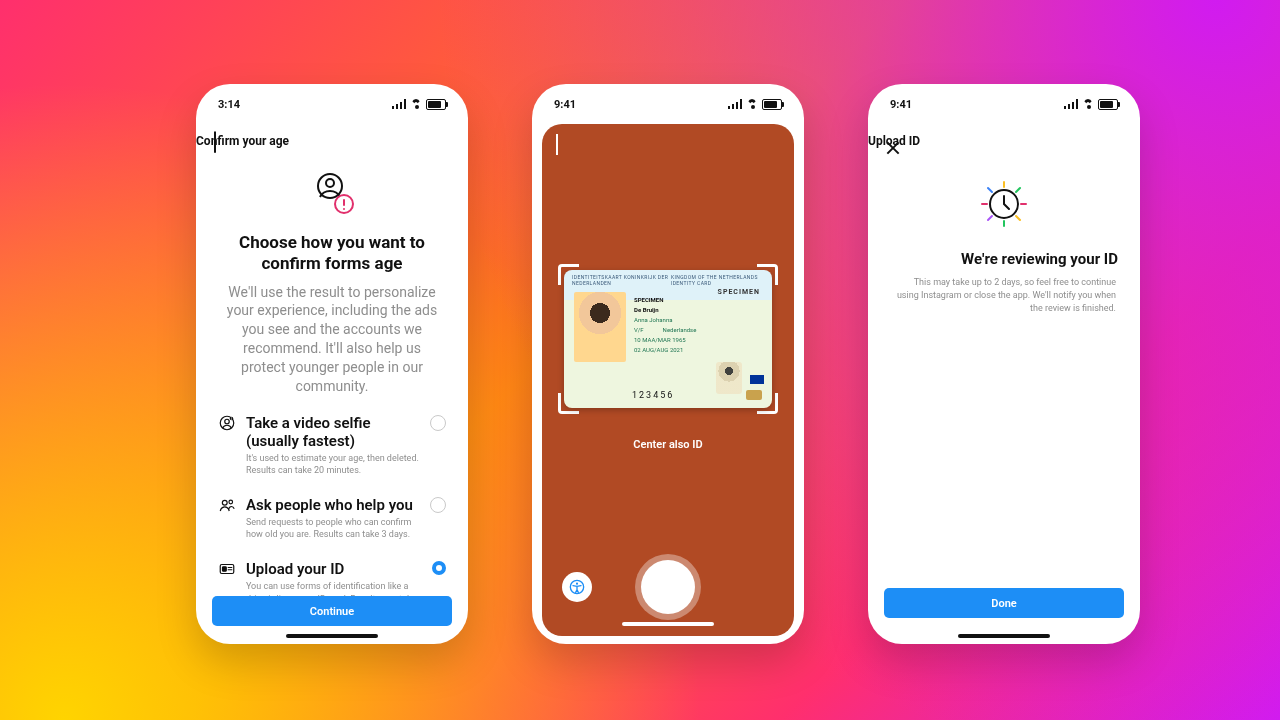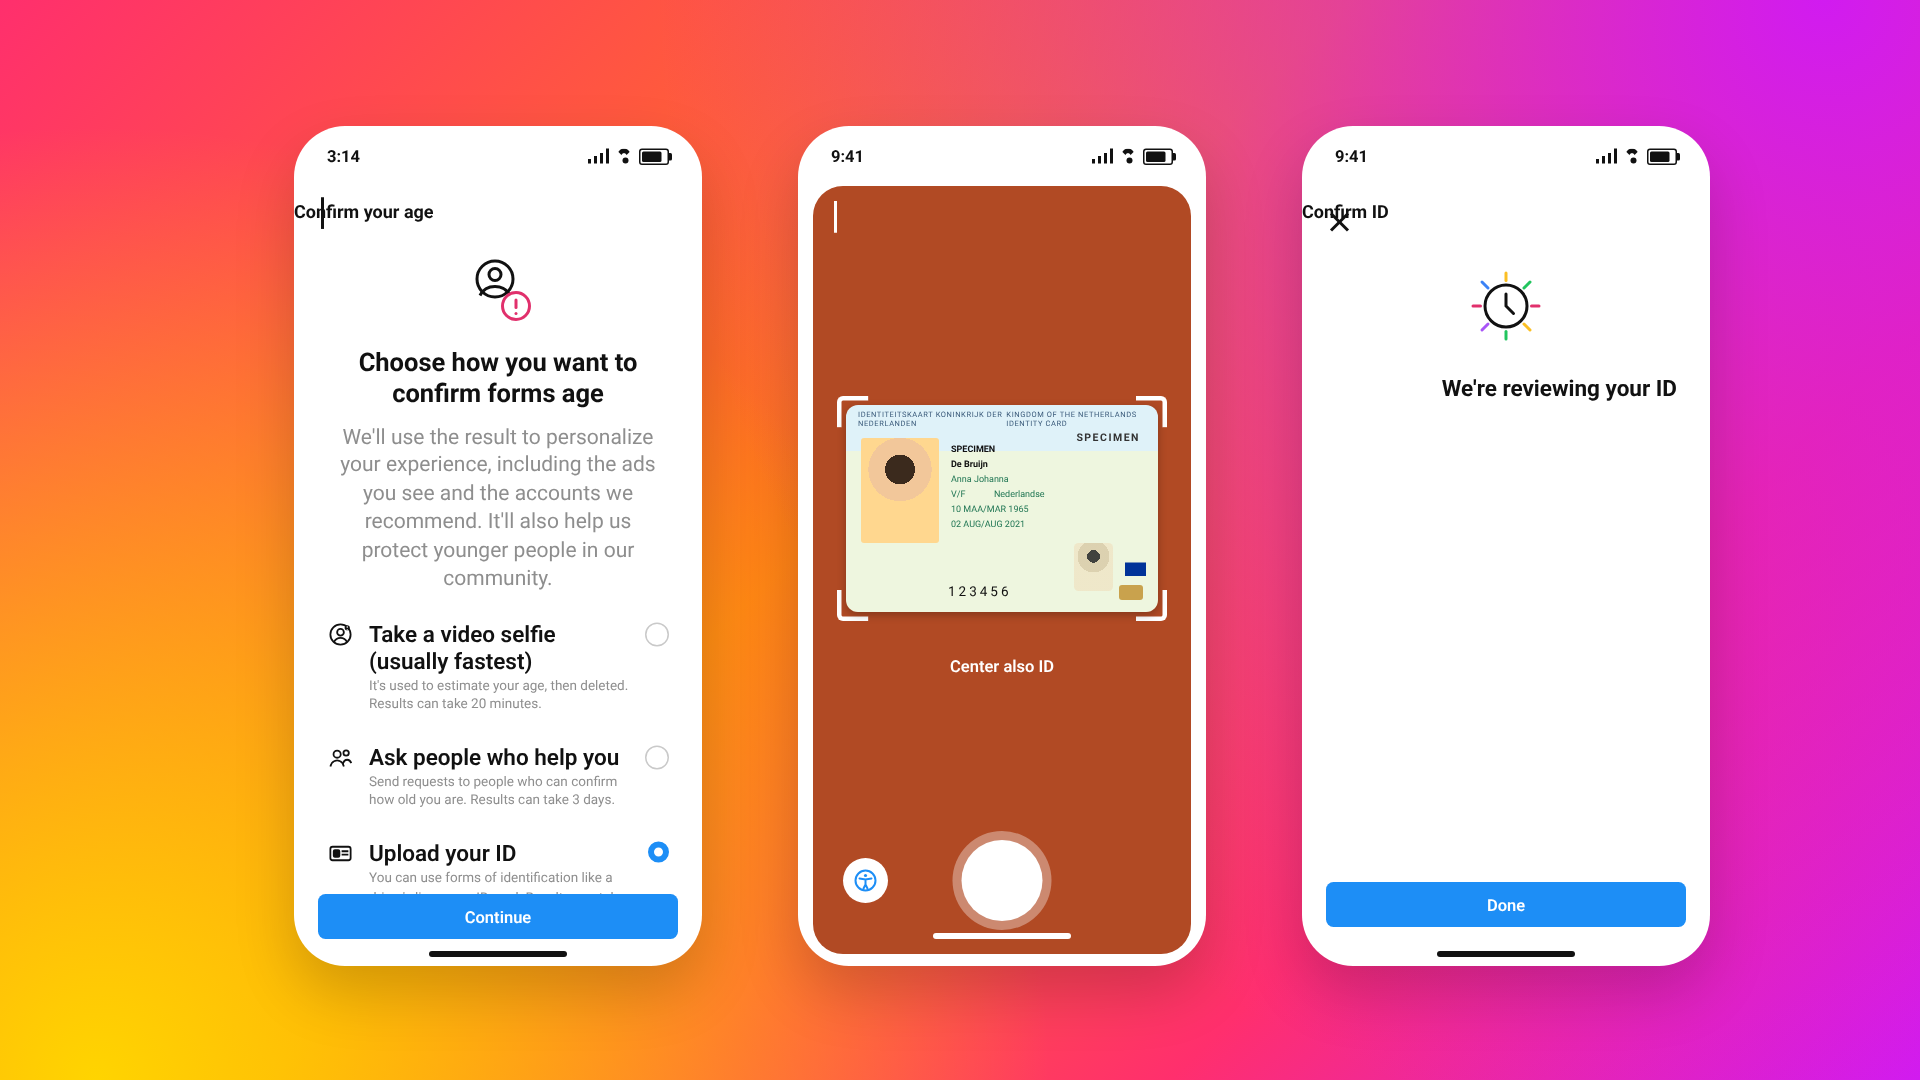--- a/index.html
+++ b/index.html
@@ -239,38 +239,39 @@
     <div class="statusbar">
       <span>9:41</span>
       <span class="right-icons">
         <span class="signal-icon"></span>
         <span class="wifi-icon"></span>
         <span class="batt-icon"></span>
       </span>
     </div>
     <div class="navbar">
       <span class="nav-left"><span class="xicon"></span></span>
-      <span class="nav-title">Confirm ID</span>
+      <span class="nav-title">Upload ID</span>
     </div>
     <div class="container">
       <div class="clock">
         <svg width="72" height="60" viewBox="0 0 72 60">
           <g stroke-width="2" stroke-linecap="round" fill="none">
             <circle cx="36" cy="30" r="14" stroke="#111"></circle>
             <path d="M36 22v8l5 5" stroke="#111"></path>
             <path d="M36 8v5" stroke="#fbbf24"></path>
             <path d="M36 47v5" stroke="#22c55e"></path>
             <path d="M14 30h5" stroke="#e1306c"></path>
             <path d="M53 30h5" stroke="#e1306c"></path>
             <path d="M20 14l4 4" stroke="#3b82f6"></path>
             <path d="M48 42l4 4" stroke="#fbbf24"></path>
             <path d="M20 46l4-4" stroke="#a855f7"></path>
             <path d="M48 18l4-4" stroke="#22c55e"></path>
           </g>
         </svg>
       </div>
       <h2>We're reviewing your ID</h2>
+      <p>This may take up to 2 days, so feel free to continue using Instagram or close the app. We'll notify you when the review is finished.</p>
     </div>
     <div class="cta">Done</div>
     <div class="home-indicator"></div>
   </div>
 
 </div>
 
 </body></html>

